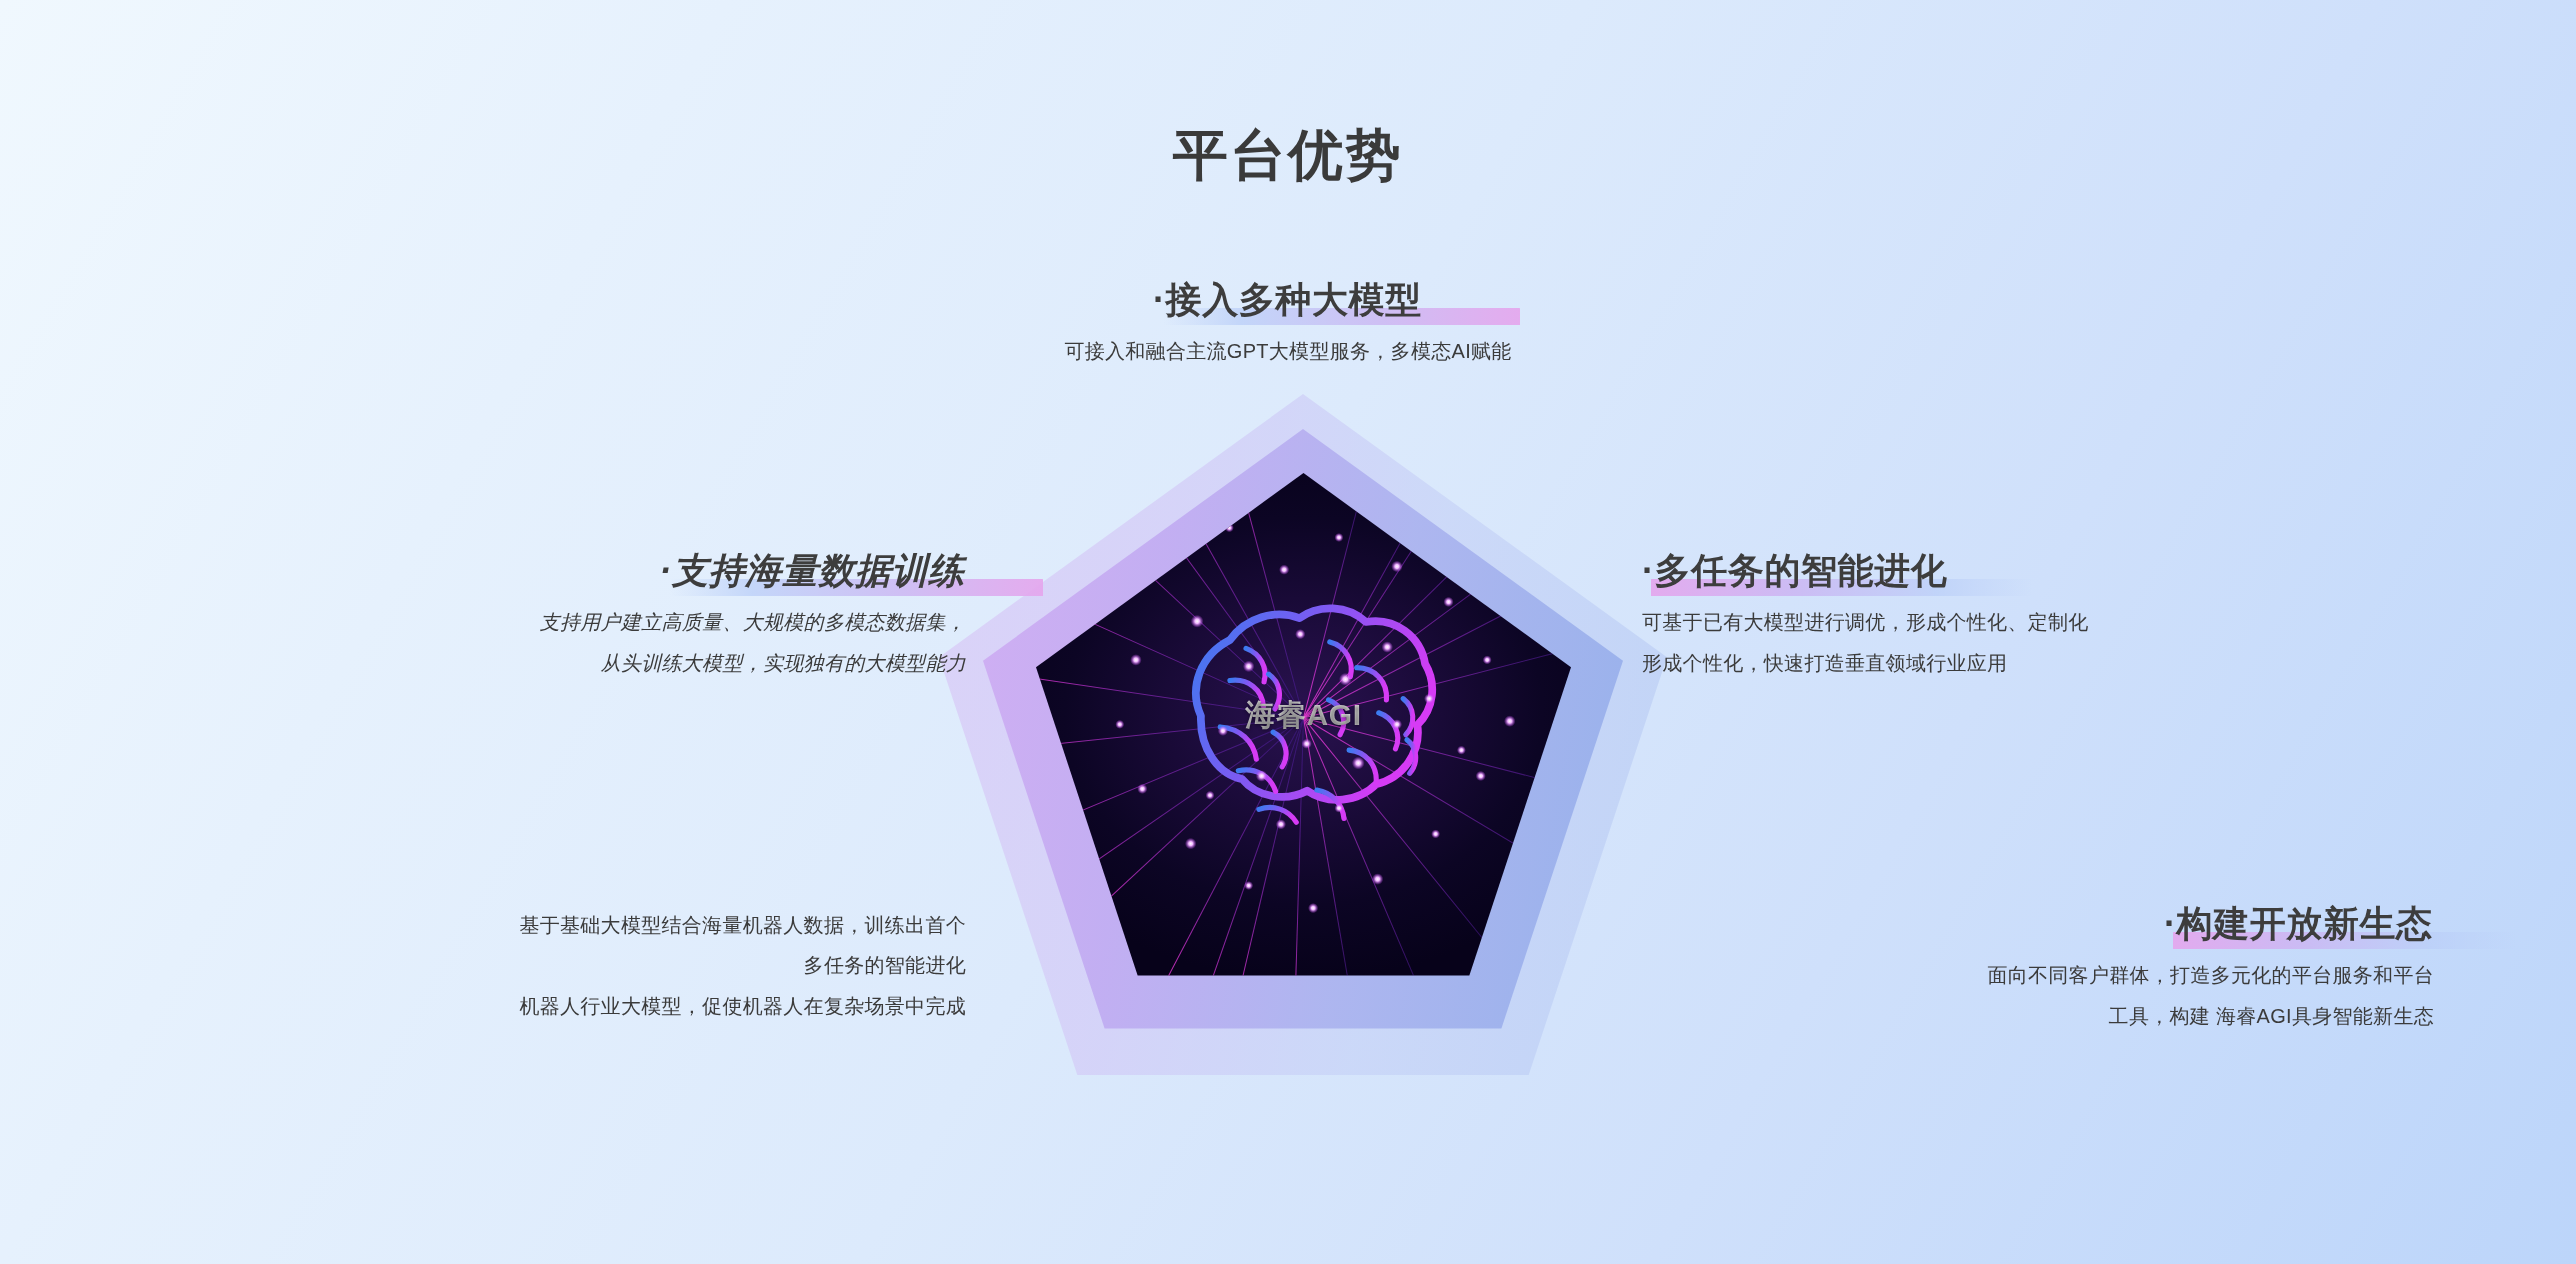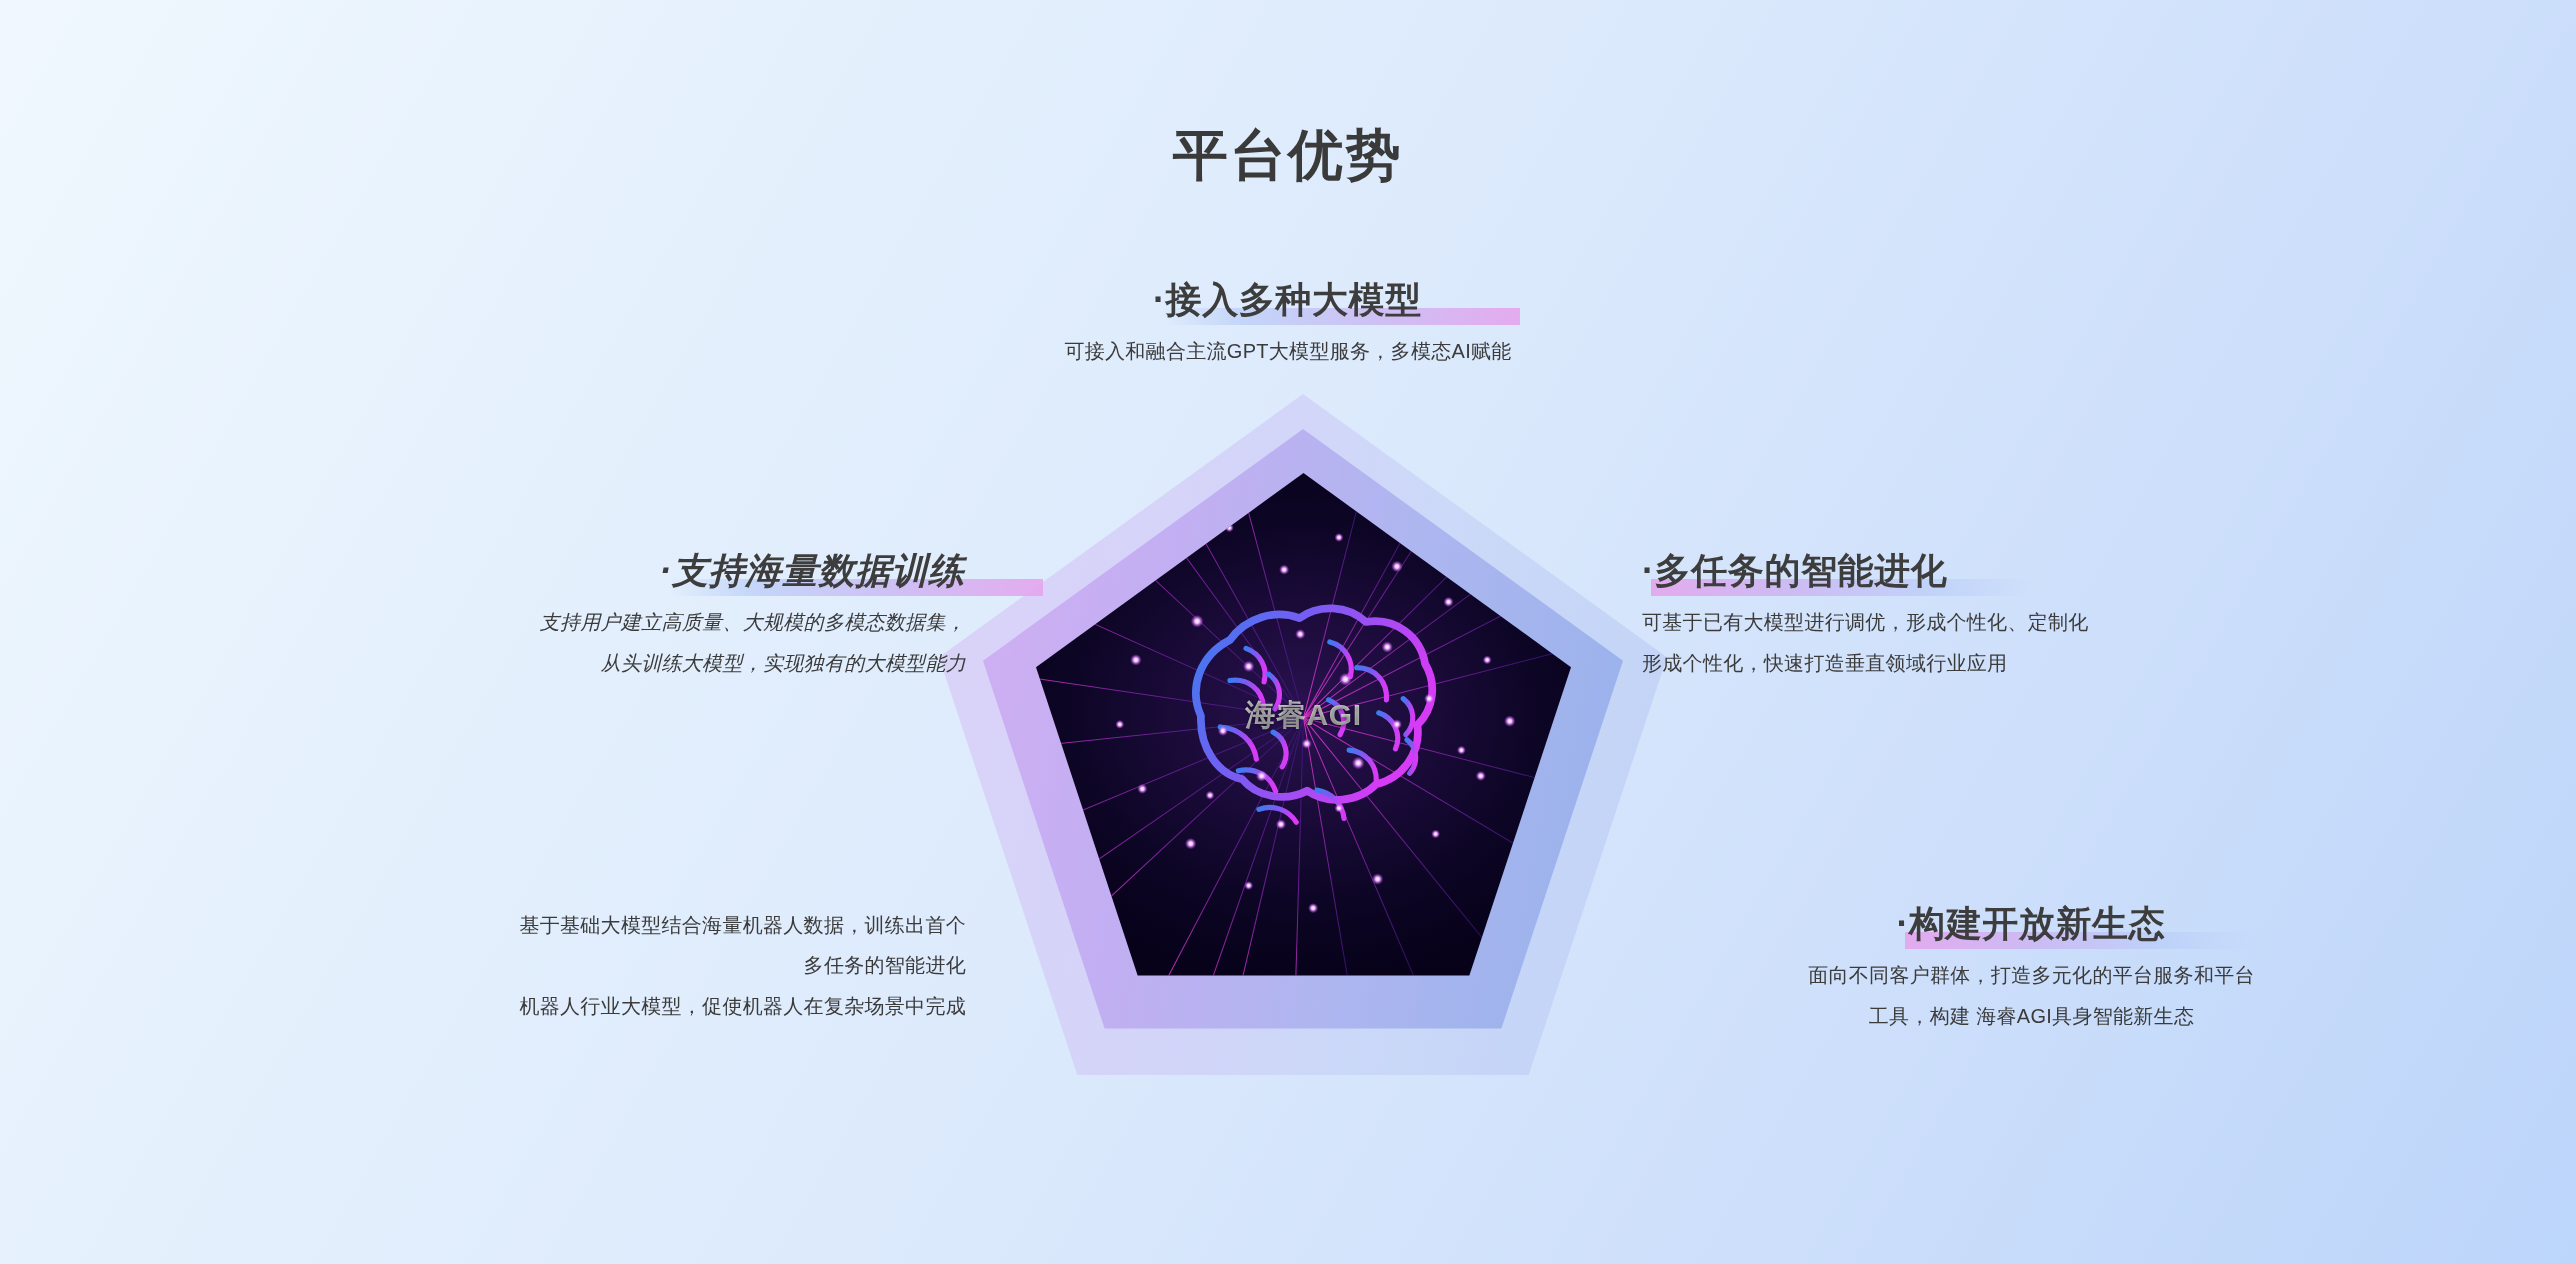--- a/index.html
+++ b/index.html
@@ -63,21 +63,21 @@
     font-size:20px;color:#3b3b3b;line-height:1.62;margin-top:9px;letter-spacing:0.3px;
   }
   .feat .desc div{white-space:nowrap;margin-top:8px;}
 
   .f-top{top:276px;left:0;width:100%;text-align:center;}
   .f-top .head .bar{left:10.3px;right:-97px;}
 
   .f-left-top{top:547px;left:200px;width:766px;text-align:right;font-style:italic;}
   .f-left-bot{top:900px;left:180px;width:786px;text-align:right;}
   .f-right-top{top:547px;left:1642px;width:792px;text-align:left;}
-  .f-right-bot{top:900px;left:1629px;width:805px;text-align:center;}
+  .f-right-bot{top:900px;left:1629px;width:805px;text-align:right;}
   .f-right-top .head .bar,.f-right-bot .head .bar{left:9px;right:-84px;}
 </style>
 </head>
 <body>
 
 <div class="page-title">平台优势</div>
 
 <div class="penta-wrap">
   <div class="penta penta-outer"></div>
   <div class="penta penta-mid"></div>

